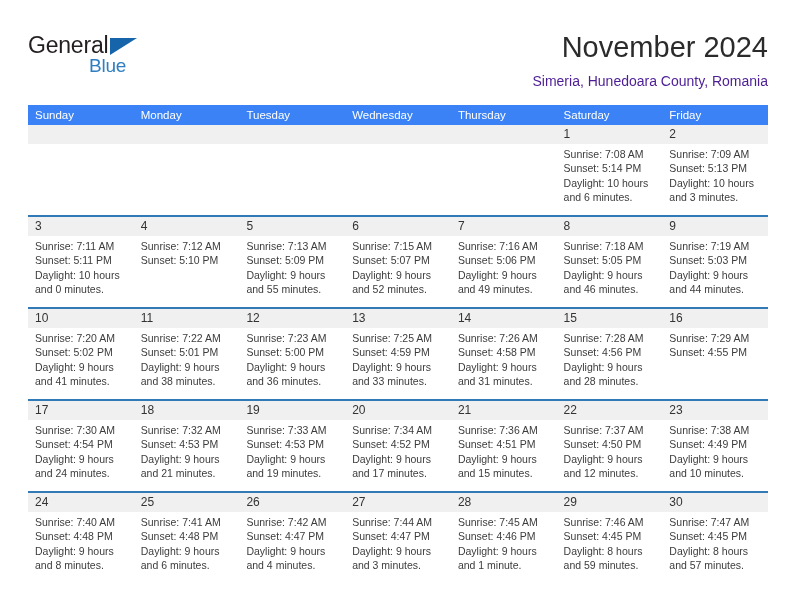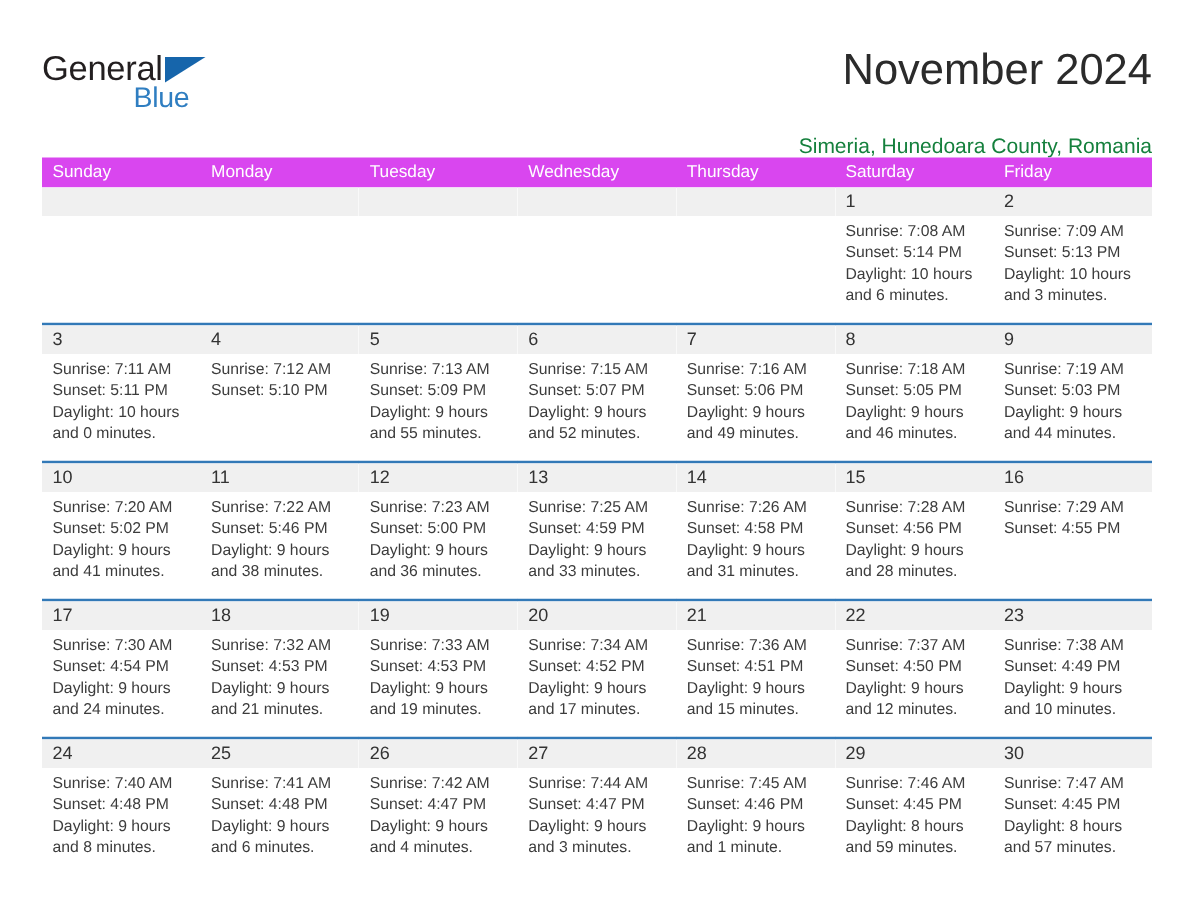--- a/index.html
+++ b/index.html
@@ -72,36 +72,36 @@
   }
   .month-title {
     font-size: 29px;
     font-weight: normal;
     color: #2b2b2b;
     line-height: 34px;
     white-space: nowrap;
   }
   .location {
     font-size: 14px;
-    color: #15803d;
+    color: #4c1d95;
     line-height: 18px;
-    margin-top: 24px;
+    margin-top: 8px;
     white-space: nowrap;
   }
 
   
   .calendar {
     position: absolute;
     left: 28px;
     top: 105px;
     width: 740px;
   }
   .weekday-row {
     display: flex;
-    background: #d946ef;
+    background: #3b82f6;
     height: 20px;
   }
   .weekday {
     flex: 1 1 0;
     color: #ffffff;
     font-size: 11.5px;
     line-height: 20px;
     padding-left: 7px;
     box-sizing: border-box;
     overflow: hidden;
@@ -299,21 +299,21 @@
             <div class="details">
               <div class="sunrise">Sunrise: 7:20 AM</div>
               <div class="sunset">Sunset: 5:02 PM</div>
               <div class="daylight">Daylight: 9 hours and 41 minutes.</div>
             </div>
           </div>
           <div class="daycell">
             <div class="daynum-band">11</div>
             <div class="details">
               <div class="sunrise">Sunrise: 7:22 AM</div>
-              <div class="sunset">Sunset: 5:46 PM</div>
+              <div class="sunset">Sunset: 5:01 PM</div>
               <div class="daylight">Daylight: 9 hours and 38 minutes.</div>
             </div>
           </div>
           <div class="daycell">
             <div class="daynum-band">12</div>
             <div class="details">
               <div class="sunrise">Sunrise: 7:23 AM</div>
               <div class="sunset">Sunset: 5:00 PM</div>
               <div class="daylight">Daylight: 9 hours and 36 minutes.</div>
             </div>

